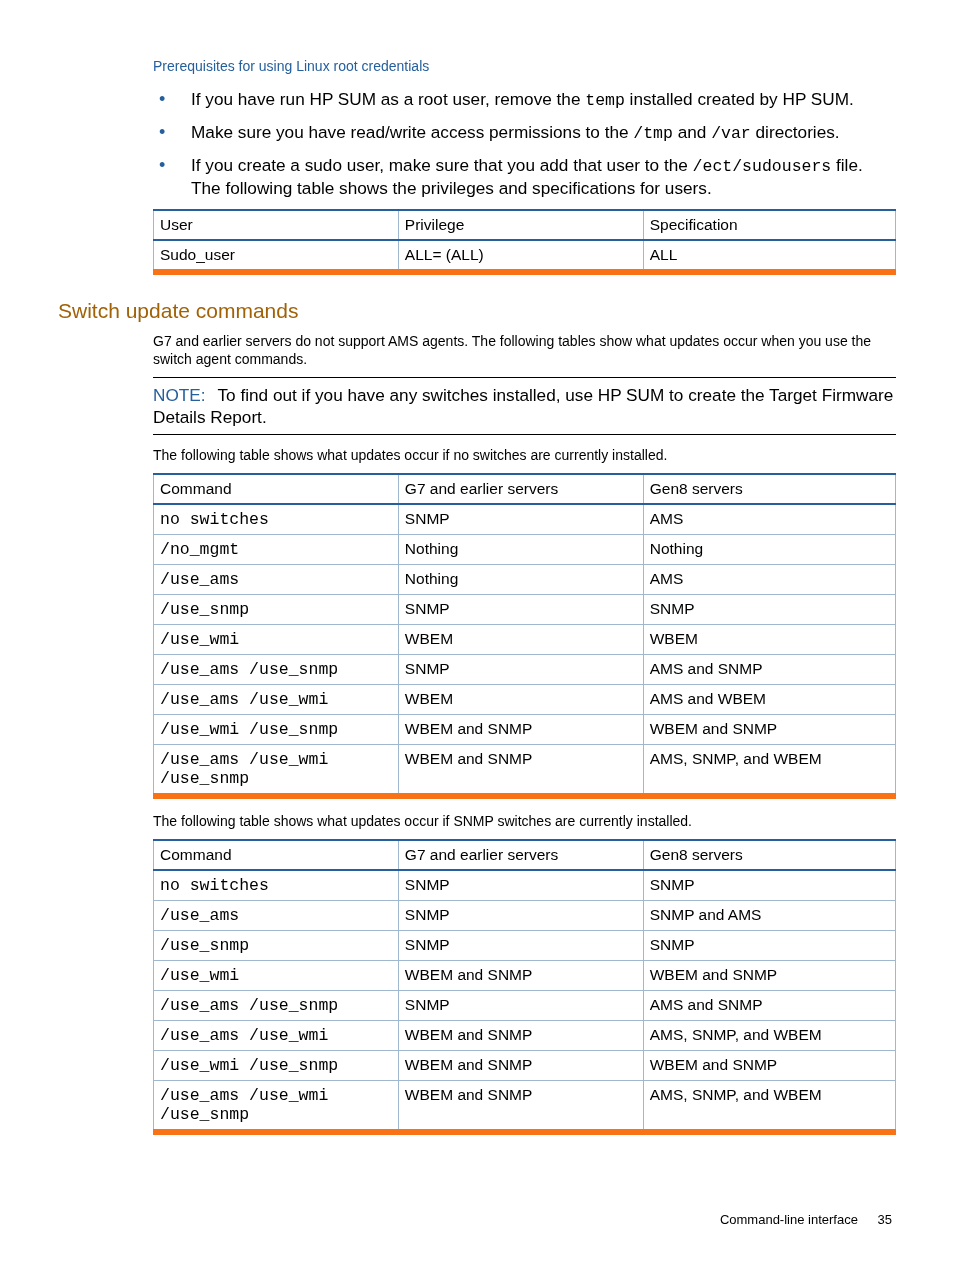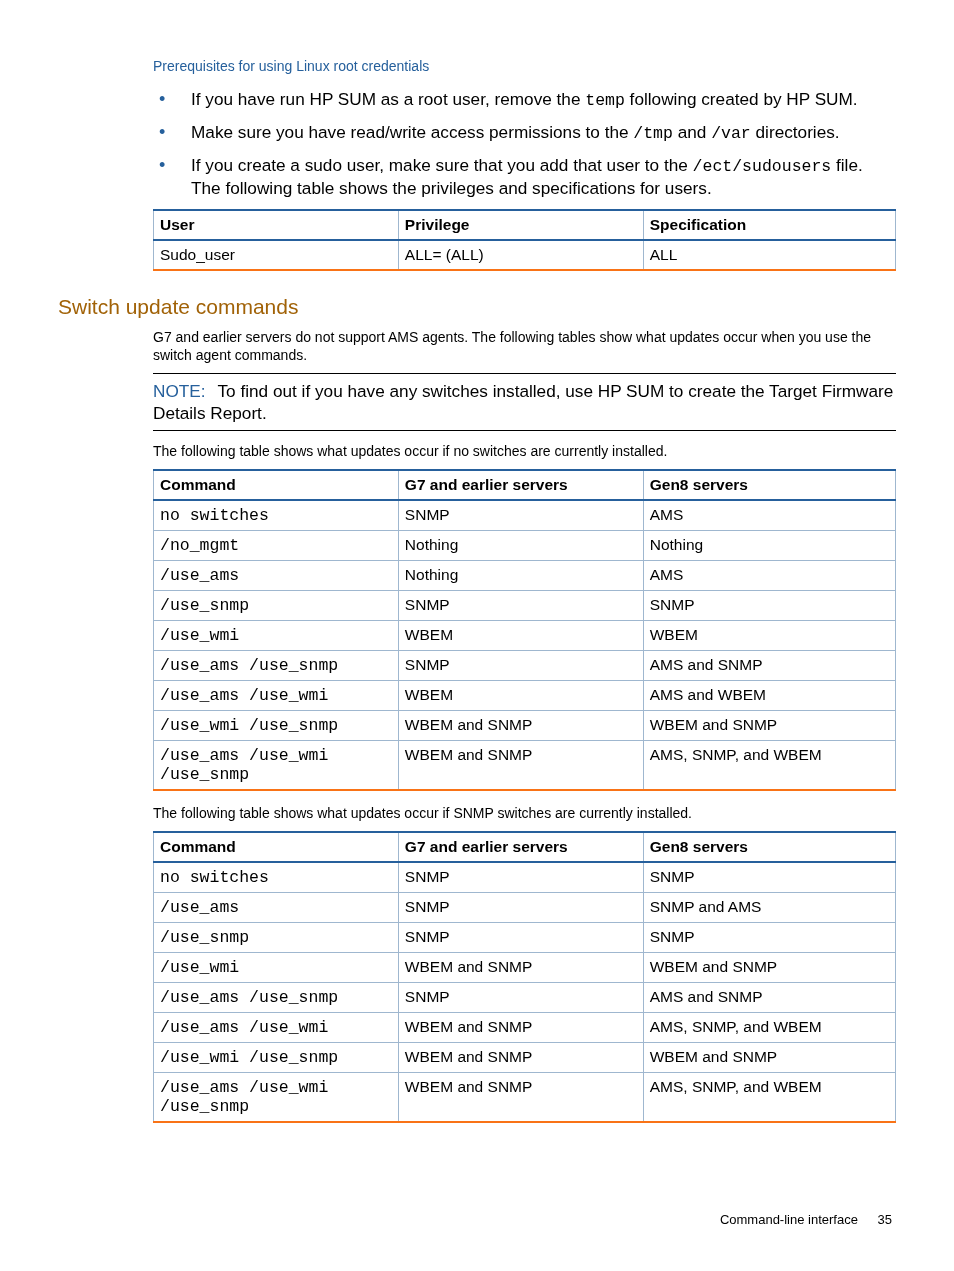--- a/index.html
+++ b/index.html
@@ -69,30 +69,30 @@
   }
   table.doc th, table.doc td {
     text-align: left;
     padding: 5px 8px 5px 6px;
     font-size: 15.5px;
     vertical-align: top;
     border-left: 1px solid #9fb7cf;
     border-right: 1px solid #9fb7cf;
   }
   table.doc th {
-    font-weight: bold;
+    font-weight: normal;
     border-top: 2px solid #26609c;
     border-bottom: 2px solid #26609c;
     background: #fff;
   }
   table.doc tbody tr td {
     border-bottom: 1px solid #9fb7cf;
   }
   table.doc tbody tr:last-child td {
-    border-bottom: 2px solid #f97316;
+    border-bottom: 6px solid #f97316;
   }
   .notebox {
     border-top: 1px solid #000;
     border-bottom: 1px solid #000;
     padding: 6px 0;
     margin: 8px 0 12px 0;
     font-size: 17.2px;
     line-height: 1.28;
   }
   .notebox .note-label {
@@ -111,21 +111,21 @@
 </head>
 <body>
 
 <div class="page">
 
   <h4 class="subhead">Prerequisites for using Linux root credentials</h4>
 
   <div class="indent-more">
     <ul class="bullets">
       <li>
-        <span>If you have run HP SUM as a root user, remove the </span><span class="mono">temp</span><span> following created by HP SUM.</span>
+        <span>If you have run HP SUM as a root user, remove the </span><span class="mono">temp</span><span> installed created by HP SUM.</span>
       </li>
       <li>
         <span>Make sure you have read/write access permissions to the </span><span class="mono">/tmp</span><span> and </span><span class="mono">/var</span><span> directories.</span>
       </li>
       <li>
         <span>If you create a sudo user, make sure that you add that user to the </span><span class="mono">/ect/sudousers</span><span> file. The following table shows the privileges and specifications for users.</span>
       </li>
     </ul>
 
     <table class="doc">

